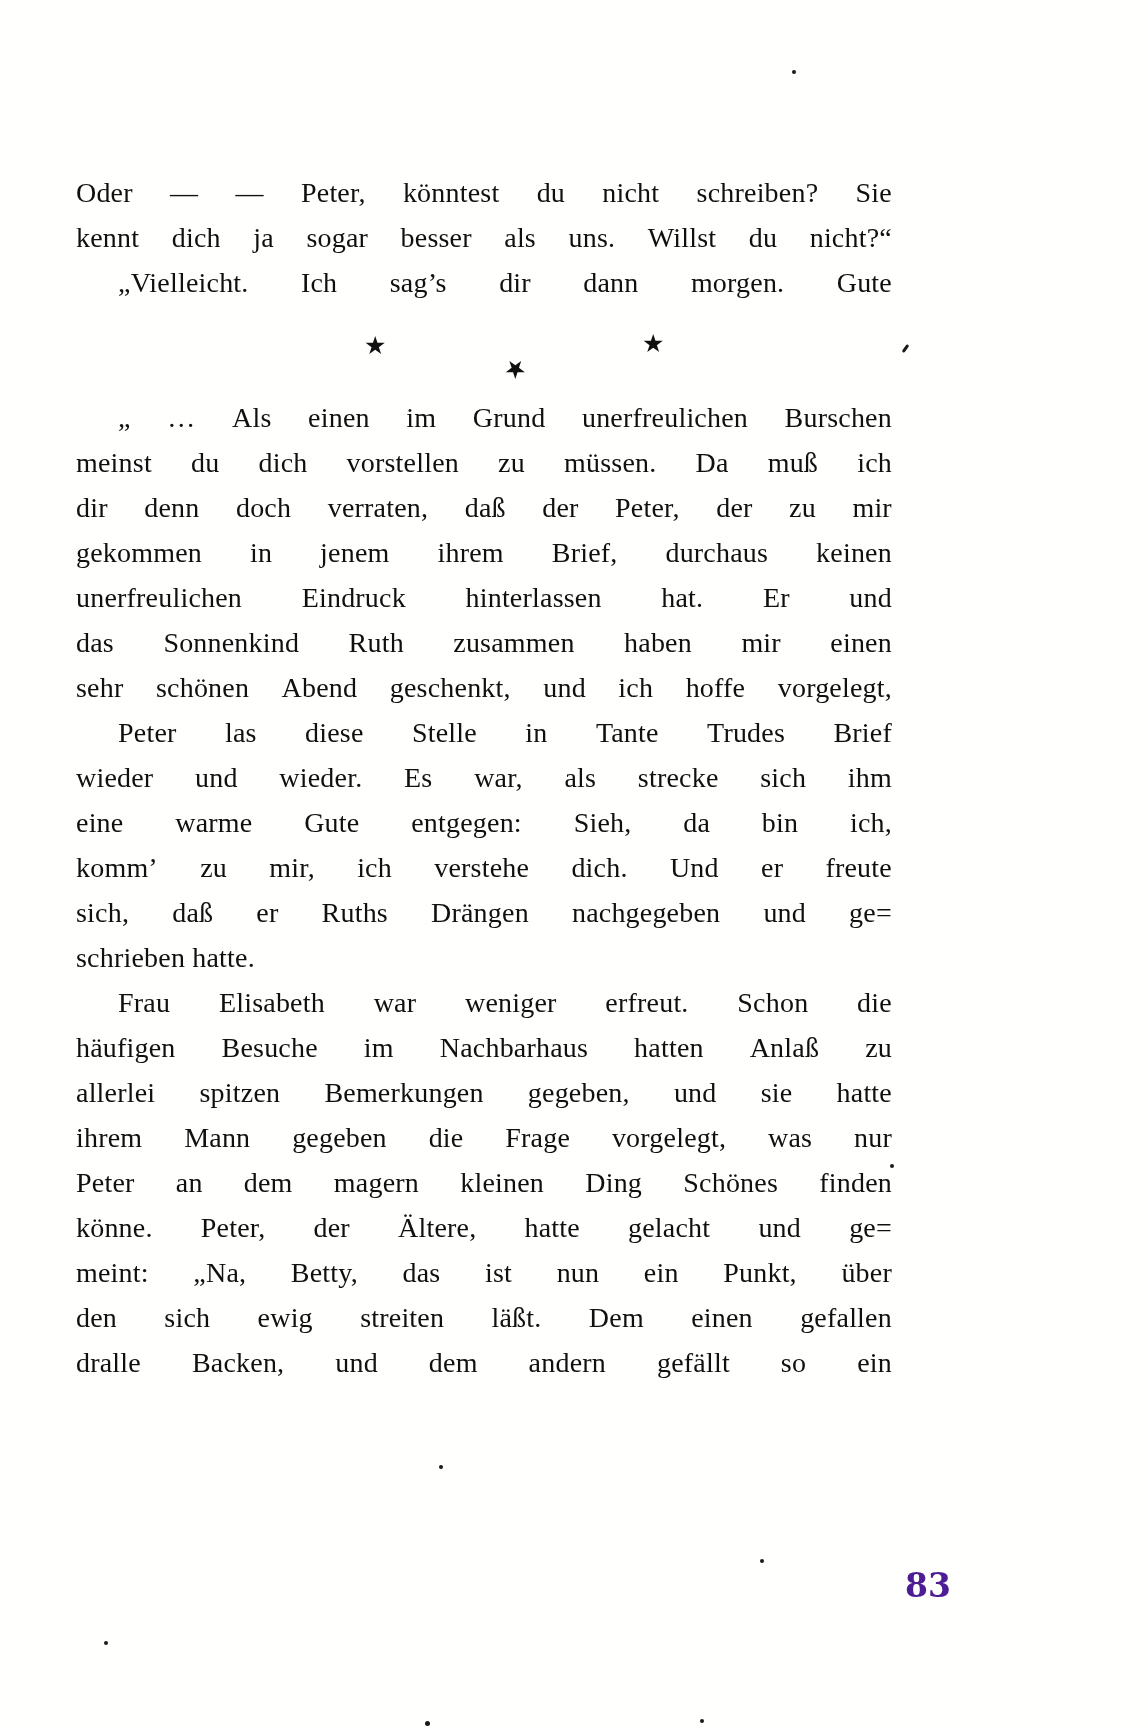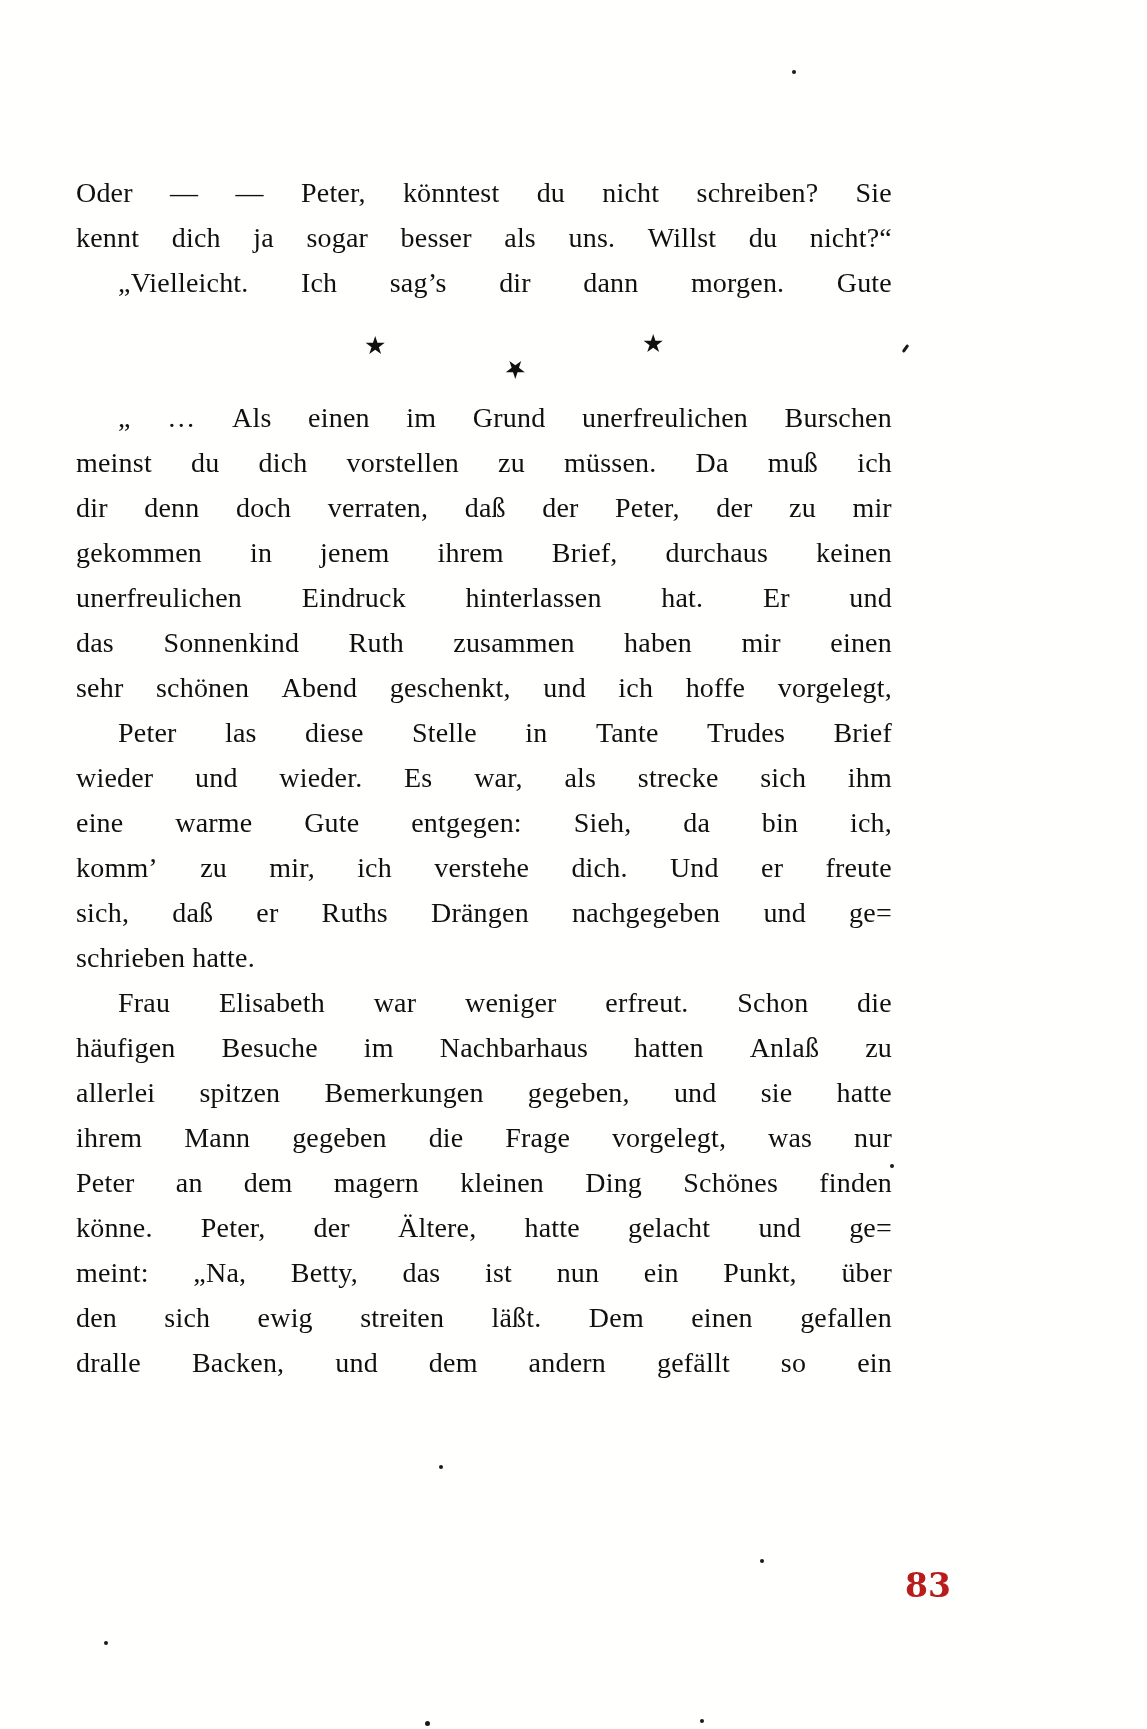--- a/index.html
+++ b/index.html
@@ -51,21 +51,21 @@
   .star.s1 { left: 288px; top: 28px; }
   .star.s2 { left: 428px; top: 52px; transform: rotate(180deg); }
   .star.s3 { left: 566px; top: 26px; }
   .page-number {
     position: absolute;
     left: 905px;
     top: 1566px;
     font-family: "DejaVu Serif", serif;
     font-size: 33px;
     font-weight: bold;
-    color: #b91c1c;
+    color: #4c1d95;
   }
   .speck {
     position: absolute;
     background: #1a1a1a;
     border-radius: 50%;
   }
   .speck.d1 { left: 792px; top: 70px;   width: 4px; height: 4px; }
   .speck.d2 { left: 904px; top: 344px;  width: 3px; height: 9px; transform: rotate(35deg); border-radius: 2px; }
   .speck.d3 { left: 890px; top: 1164px; width: 4px; height: 4px; }
   .speck.d4 { left: 439px; top: 1465px; width: 4px; height: 4px; }

